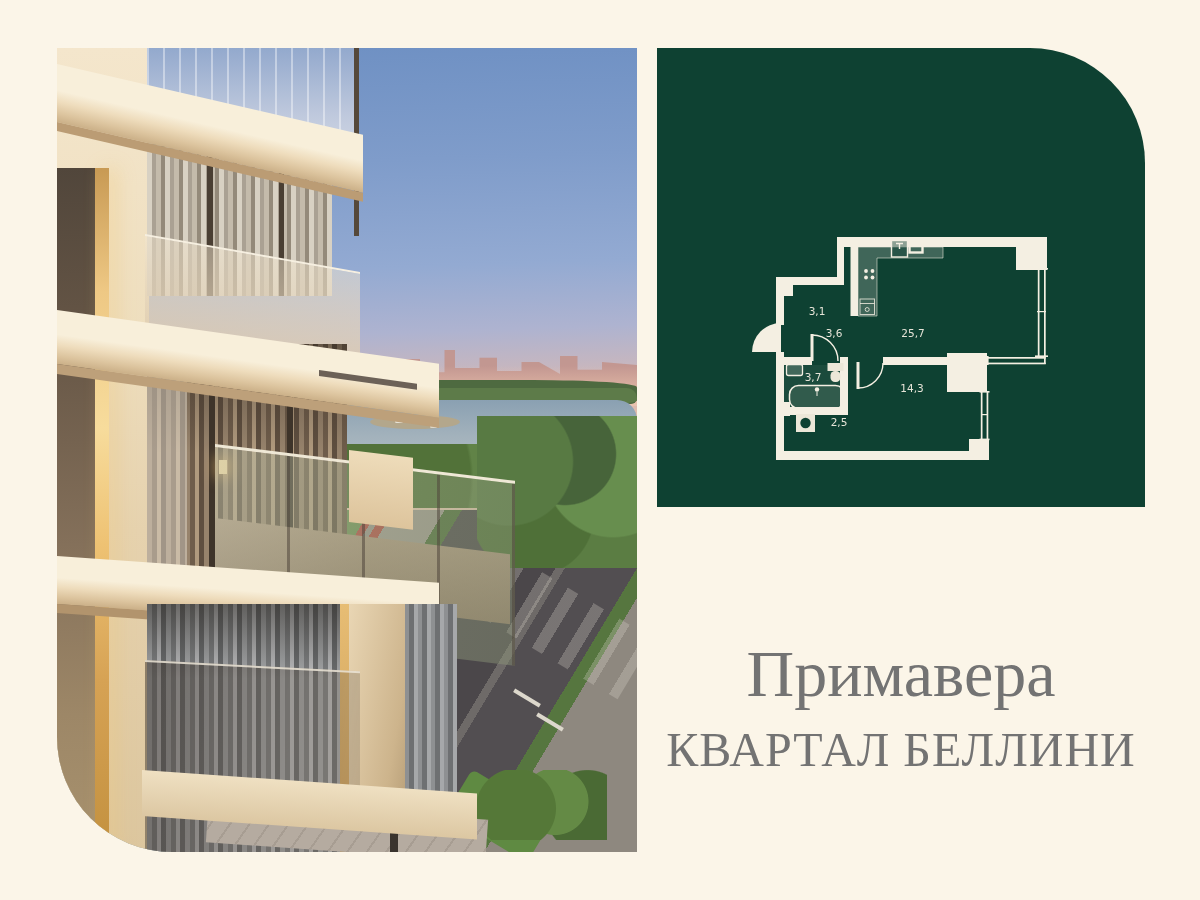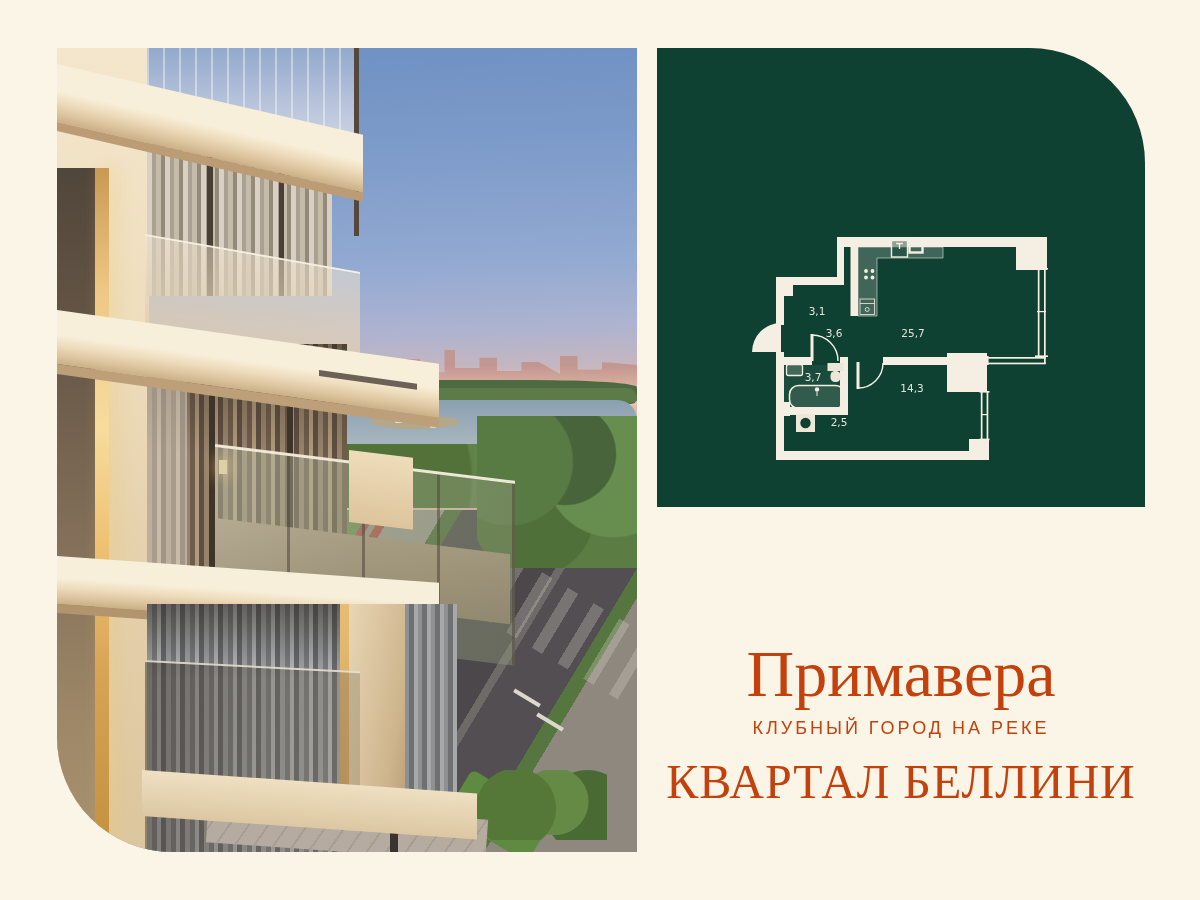--- a/index.html
+++ b/index.html
@@ -115,21 +115,21 @@
         background:repeating-linear-gradient(121deg,#b5aba0 0 14px,#a79d92 14px 16px);}
   .bottomslab{left:85px;top:722px;width:335px;height:46px;transform:skewY(4deg);transform-origin:left top;
         background:linear-gradient(180deg,#efe0c2,#dcc7a2);}
 
   
   #panel{left:657px;top:48px;width:488px;height:459px;background:#0e4132;
          border-top-right-radius:115px;overflow:hidden;}
   #plan-svg{position:absolute;left:0;top:0;}
 
   
-  .brand{left:657px;top:640px;width:488px;text-align:center;color:#c2410c;}
+  .brand{left:657px;top:640px;width:488px;text-align:center;color:#737373;}
   .brand-title{font-family:"Liberation Serif","DejaVu Serif",serif;font-size:66px;line-height:1.02;
          font-weight:400;margin:0;}
   .brand-sub{font-family:"Liberation Sans","DejaVu Sans",sans-serif;font-size:18px;font-weight:500;
          letter-spacing:3px;margin-top:11px;}
   .brand-quarter{font-family:Liberation Serif, serif;font-size:48px;font-weight:400;
          letter-spacing:1px;margin-top:15px;}
 </style>
 </head>
 <body>
 
@@ -268,17 +268,16 @@
         <text x="913" y="337">25,7</text>
         <text x="813" y="381">3,7</text>
         <text x="912" y="392">14,3</text>
         <text x="839" y="426">2,5</text>
       </g>
     </svg>
   </div>
 
   <div class="abs brand">
     <div class="brand-title">Примавера</div>
-    <div class="brand-sub">КЛУБНЫЙ ГОРОД НА РЕКЕ</div>
     <div class="brand-quarter">КВАРТАЛ БЕЛЛИНИ</div>
   </div>
 
 </div>
 
 </body></html>

